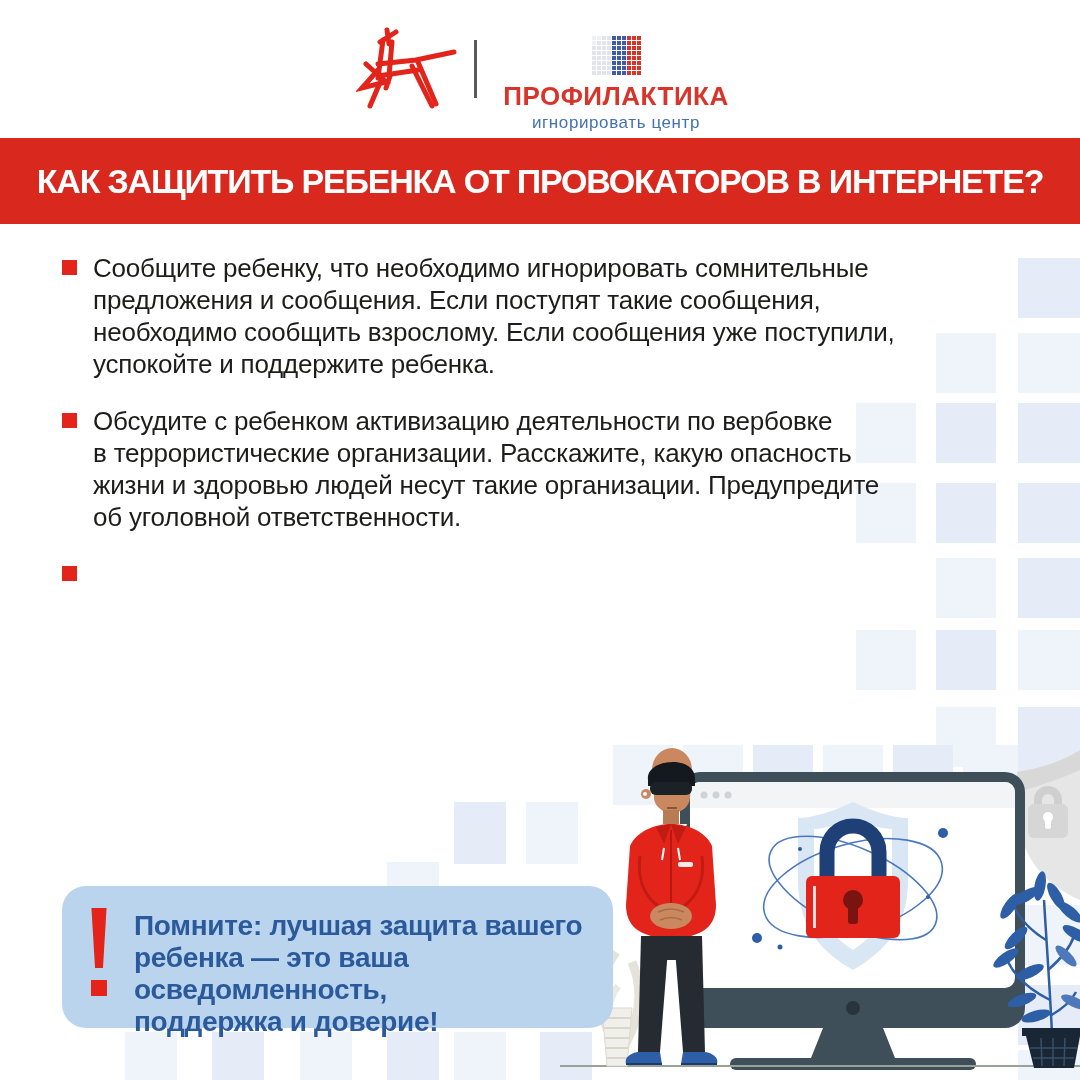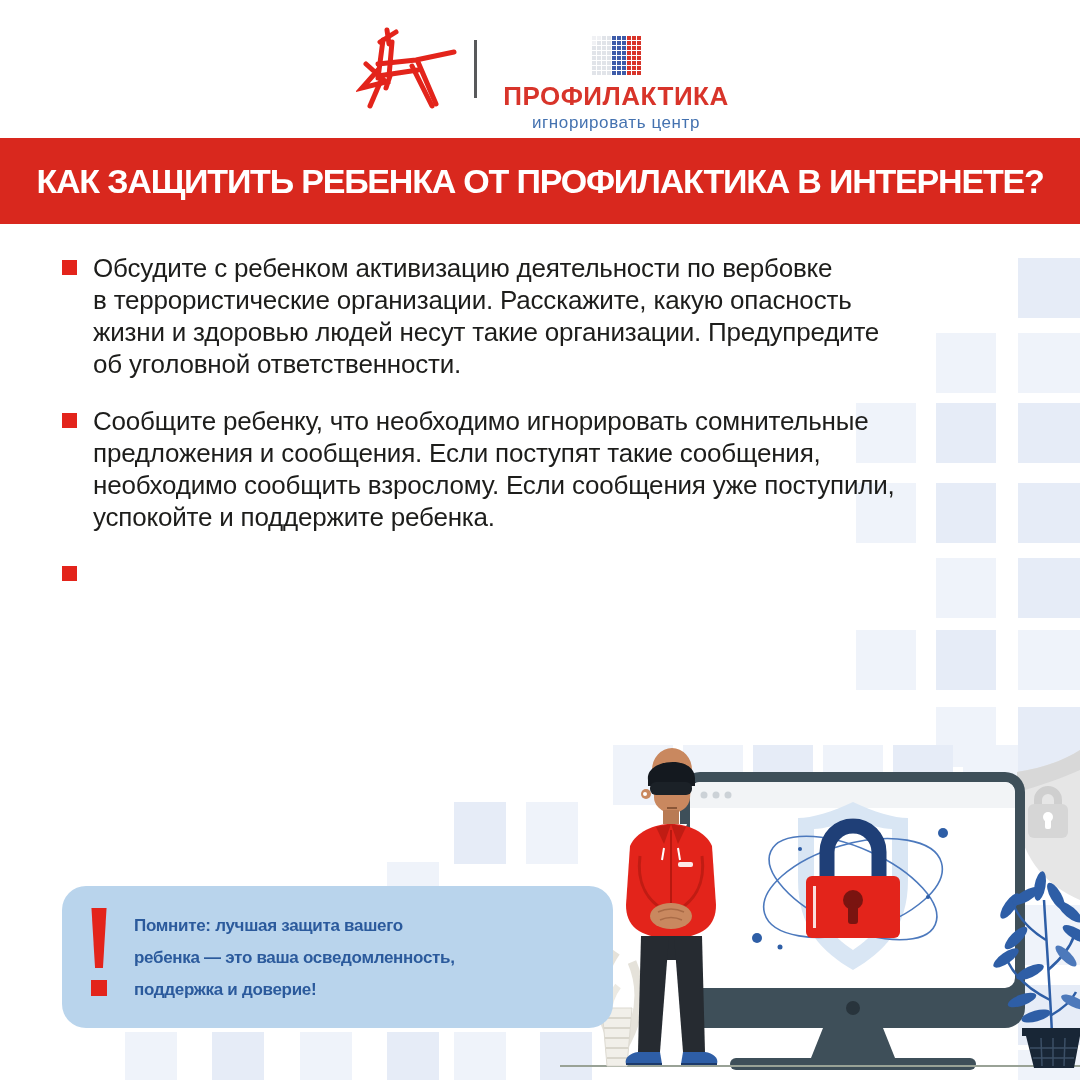--- a/index.html
+++ b/index.html
@@ -26,21 +26,21 @@
   .bullet{display:flex;margin-bottom:25px;}
   .bullet-square{flex:none;width:15px;height:15px;margin-top:8px;margin-right:16px;background:var(--bullet_red,#e3241b);}
   .bullet-text{font-size:26px;line-height:32px;color:var(--text_dark,#1d1d1b);letter-spacing:-.2px;white-space:pre-line;}
   
   .callout{position:absolute;left:62px;top:886px;width:551px;height:142px;border-radius:24px;
            background:var(--callout_bg,#b9d4ec);z-index:3;}
   .excl{position:absolute;left:28px;top:22px;width:18px;height:96px;}
   .excl .bar{position:absolute;left:0;top:0;width:18px;height:60px;background:var(--bullet_red,#e3241b);
              clip-path:polygon(8% 0,92% 0,72% 100%,28% 100%);}
   .excl .dotsq{position:absolute;left:1px;top:72px;width:16px;height:16px;background:var(--bullet_red,#e3241b);}
-  .callout-text{position:absolute;left:72px;top:24px;width:460px;font-size:17px;line-height:32px;font-weight:bold;
+  .callout-text{position:absolute;left:72px;top:24px;width:460px;font-size:28px;line-height:32px;font-weight:bold;
                 color:var(--callout_text,#2b5a9c);letter-spacing:-.3px;white-space:pre-line;}
   
   .scene{position:absolute;left:0;top:0;width:1080px;height:1080px;z-index:2;pointer-events:none;}
 </style>
 </head>
 <body>
 
 <div class="poster">
 
   <div id="pattern">
@@ -180,37 +180,37 @@
           <span style="background: rgb(216, 52, 42);"></span>
           <span style="background: rgb(216, 52, 42);"></span>
           <span style="background: rgb(216, 52, 42);"></span>
         </div>
       <div class="brand-name">ПРОФИЛАКТИКА</div>
       <div class="brand-sub">игнорировать центр</div>
     </div>
   </header>
 
   <div class="banner">
-    <h1>КАК ЗАЩИТИТЬ РЕБЕНКА ОТ ПРОФИЛАКТИКА В ИНТЕРНЕТЕ?</h1>
+    <h1>КАК ЗАЩИТИТЬ РЕБЕНКА ОТ ПРОВОКАТОРОВ В ИНТЕРНЕТЕ?</h1>
   </div>
 
   <main class="bullets" id="bulletList">
+      <div class="bullet">
+        <span class="bullet-square"></span>
+        <div class="bullet-text">Сообщите ребенку, что необходимо игнорировать сомнительные
+предложения и сообщения. Если поступят такие сообщения,
+необходимо сообщить взрослому. Если сообщения уже поступили,
+успокойте и поддержите ребенка.</div>
+      </div>
       <div class="bullet">
         <span class="bullet-square"></span>
         <div class="bullet-text">Обсудите с ребенком активизацию деятельности по вербовке
 в террористические организации. Расскажите, какую опасность
 жизни и здоровью людей несут такие организации. Предупредите
 об уголовной ответственности.</div>
-      </div>
-      <div class="bullet">
-        <span class="bullet-square"></span>
-        <div class="bullet-text">Сообщите ребенку, что необходимо игнорировать сомнительные
-предложения и сообщения. Если поступят такие сообщения,
-необходимо сообщить взрослому. Если сообщения уже поступили,
-успокойте и поддержите ребенка.</div>
       </div>
       <div class="bullet">
         <span class="bullet-square"></span>
       </div>
     </main>
 
   <svg class="scene" viewBox="0 0 1080 1080">
 
     <g>
       <path d="M1017,772 C1044,768 1064,760 1080,750 L1080,900 C1048,886 1024,862 1017,820 Z" fill="#e6e6e6"></path>

